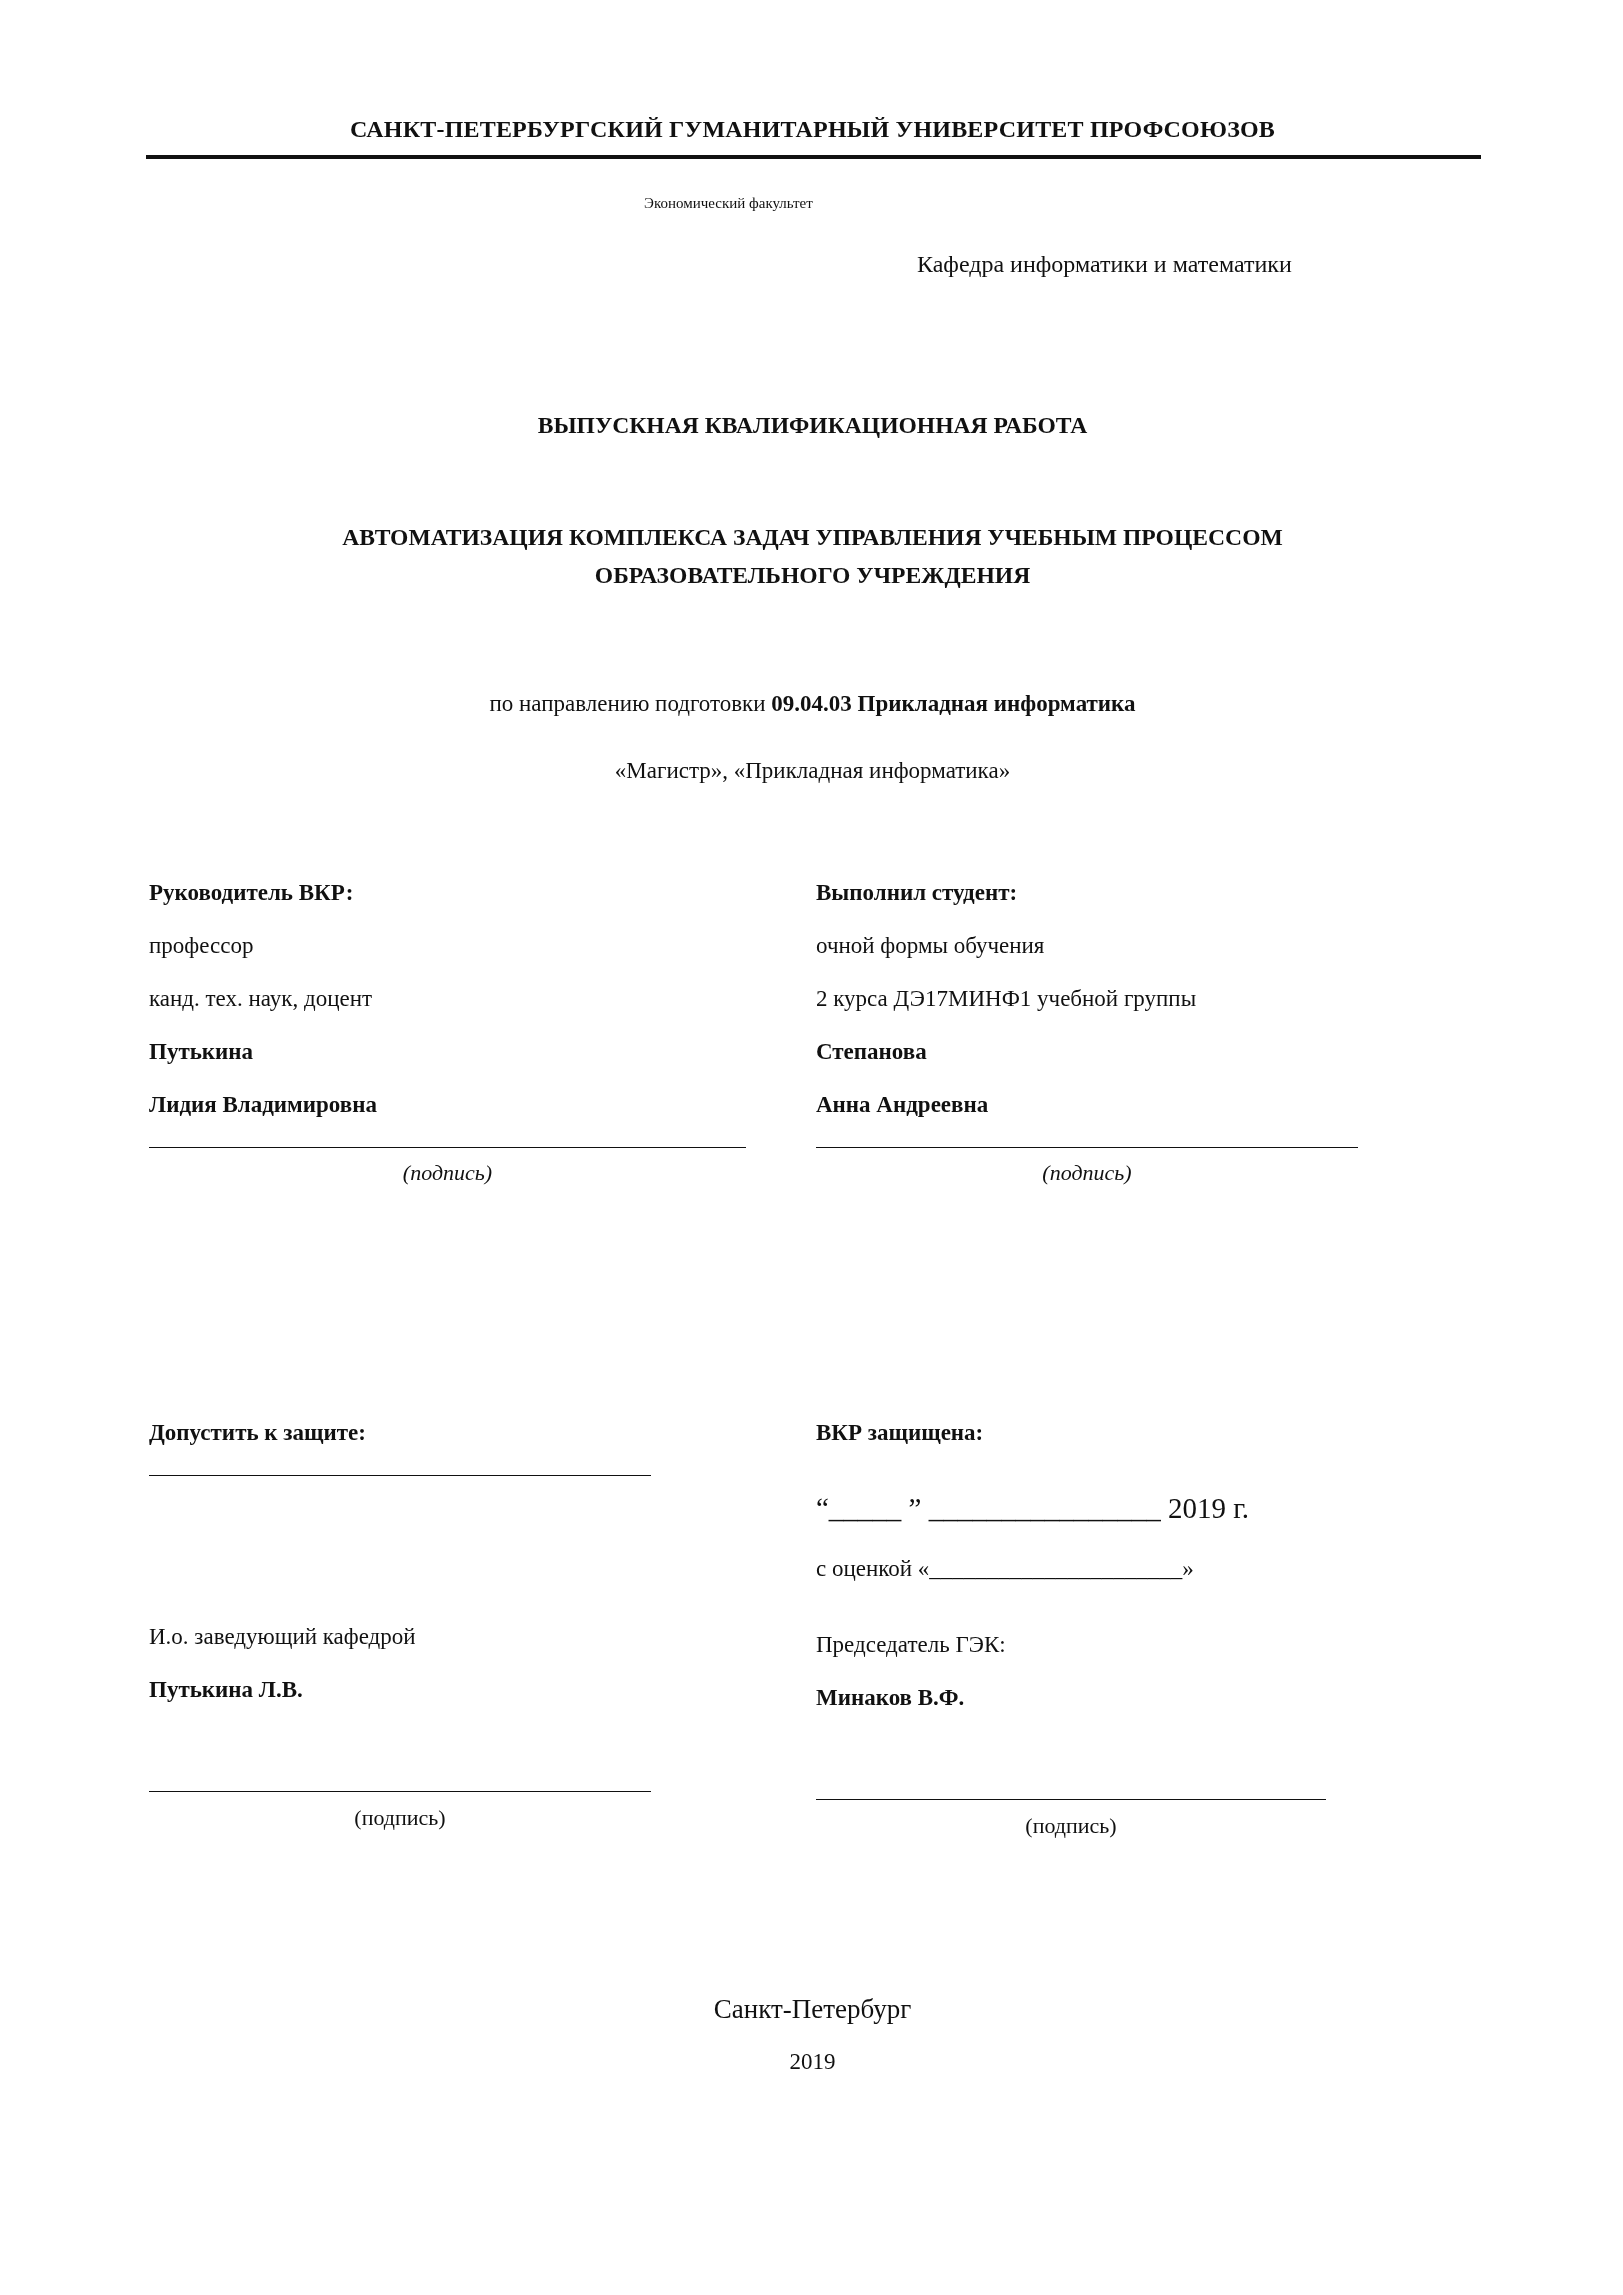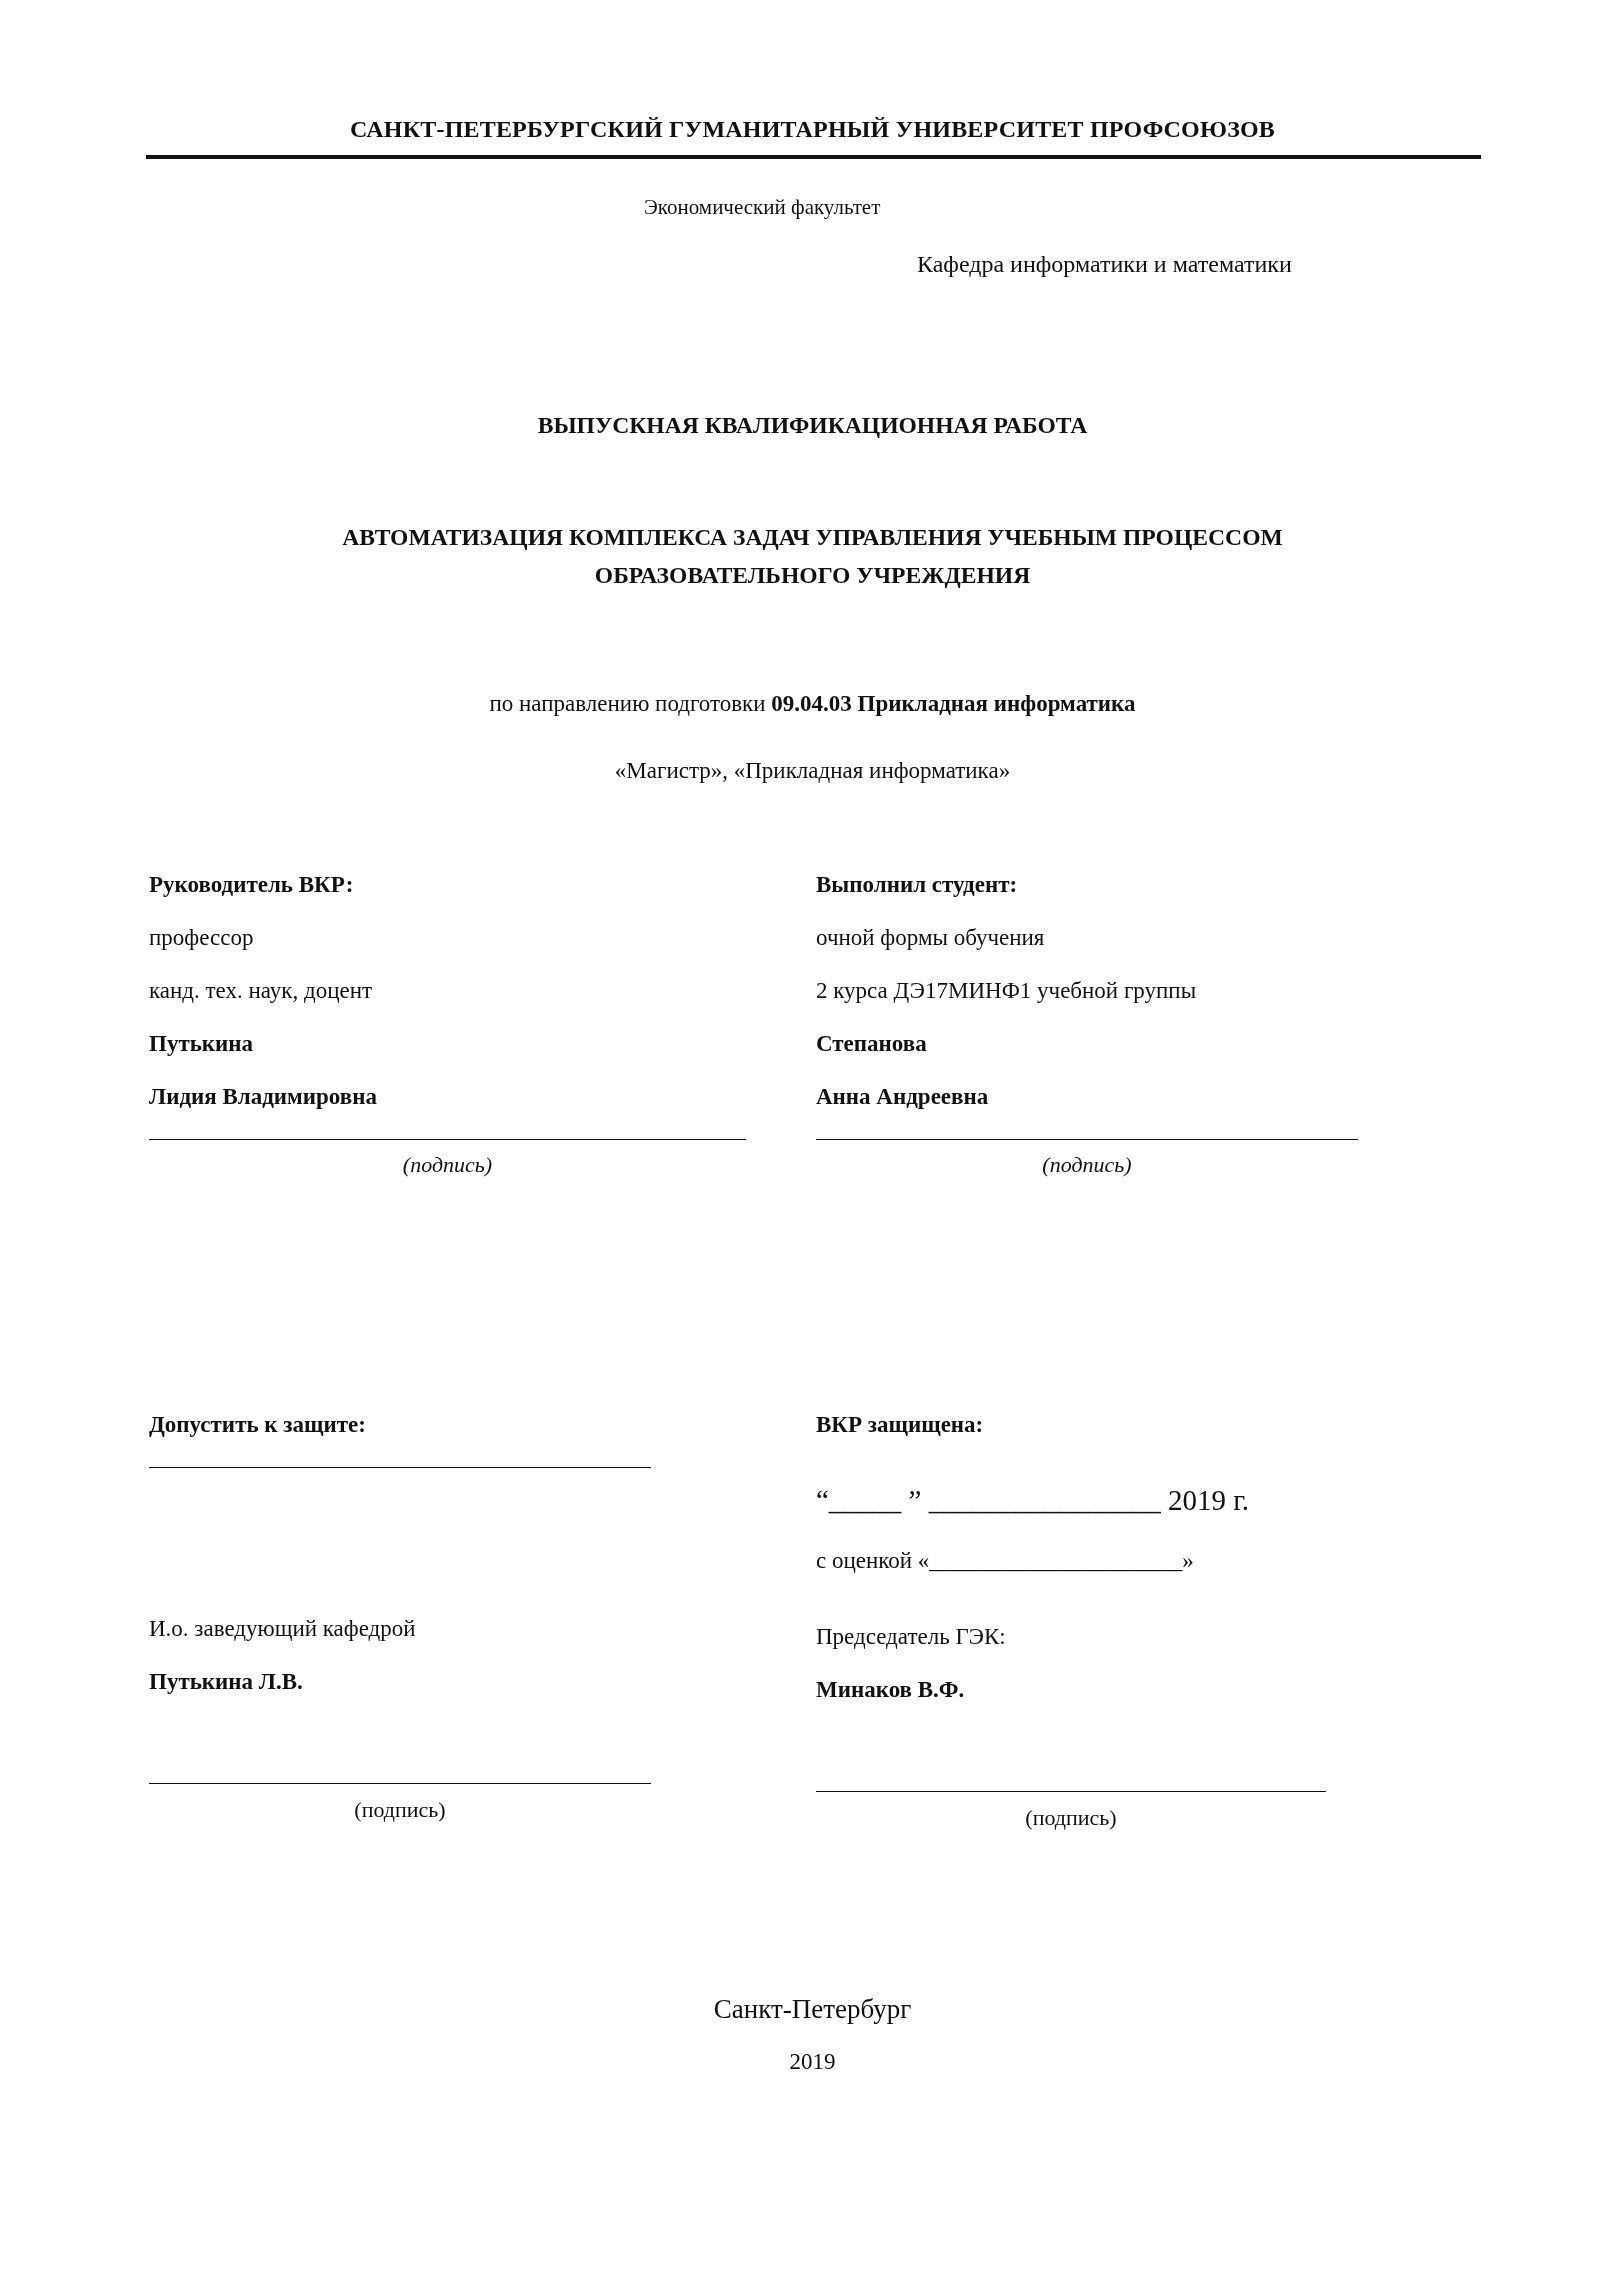--- a/index.html
+++ b/index.html
@@ -40,21 +40,21 @@
     top: 155px;
     width: 1335px;
     height: 3.9px;
     background: #111111;
   }
 
   .faculty {
     position: absolute;
     left: 644px;
     top: 195px;
-    font-size: 21px;
+    font-size: 15px;
   }
   .department {
     position: absolute;
     left: 917px;
     top: 251px;
     font-size: 24px;
   }
 
   
   .work-type {
@@ -109,20 +109,21 @@
   }
 
   .blk1-left { top: 873px; }
   .blk1-right { top: 873px; }
 
   .line {
     font-size: 23px;
     line-height: 1.0;
     margin-bottom: 30px;
     white-space: nowrap;
+    margin-top: 8px;
   }
   .line.bold { font-weight: bold; }
 
   .sig-rule {
     border-bottom: 1.6px solid #111111;
     height: 0.8px;
     margin-top: 4.7px;
     margin-bottom: 12.6px;
   }
   .sig-rule.w1 { width: 597px; }

